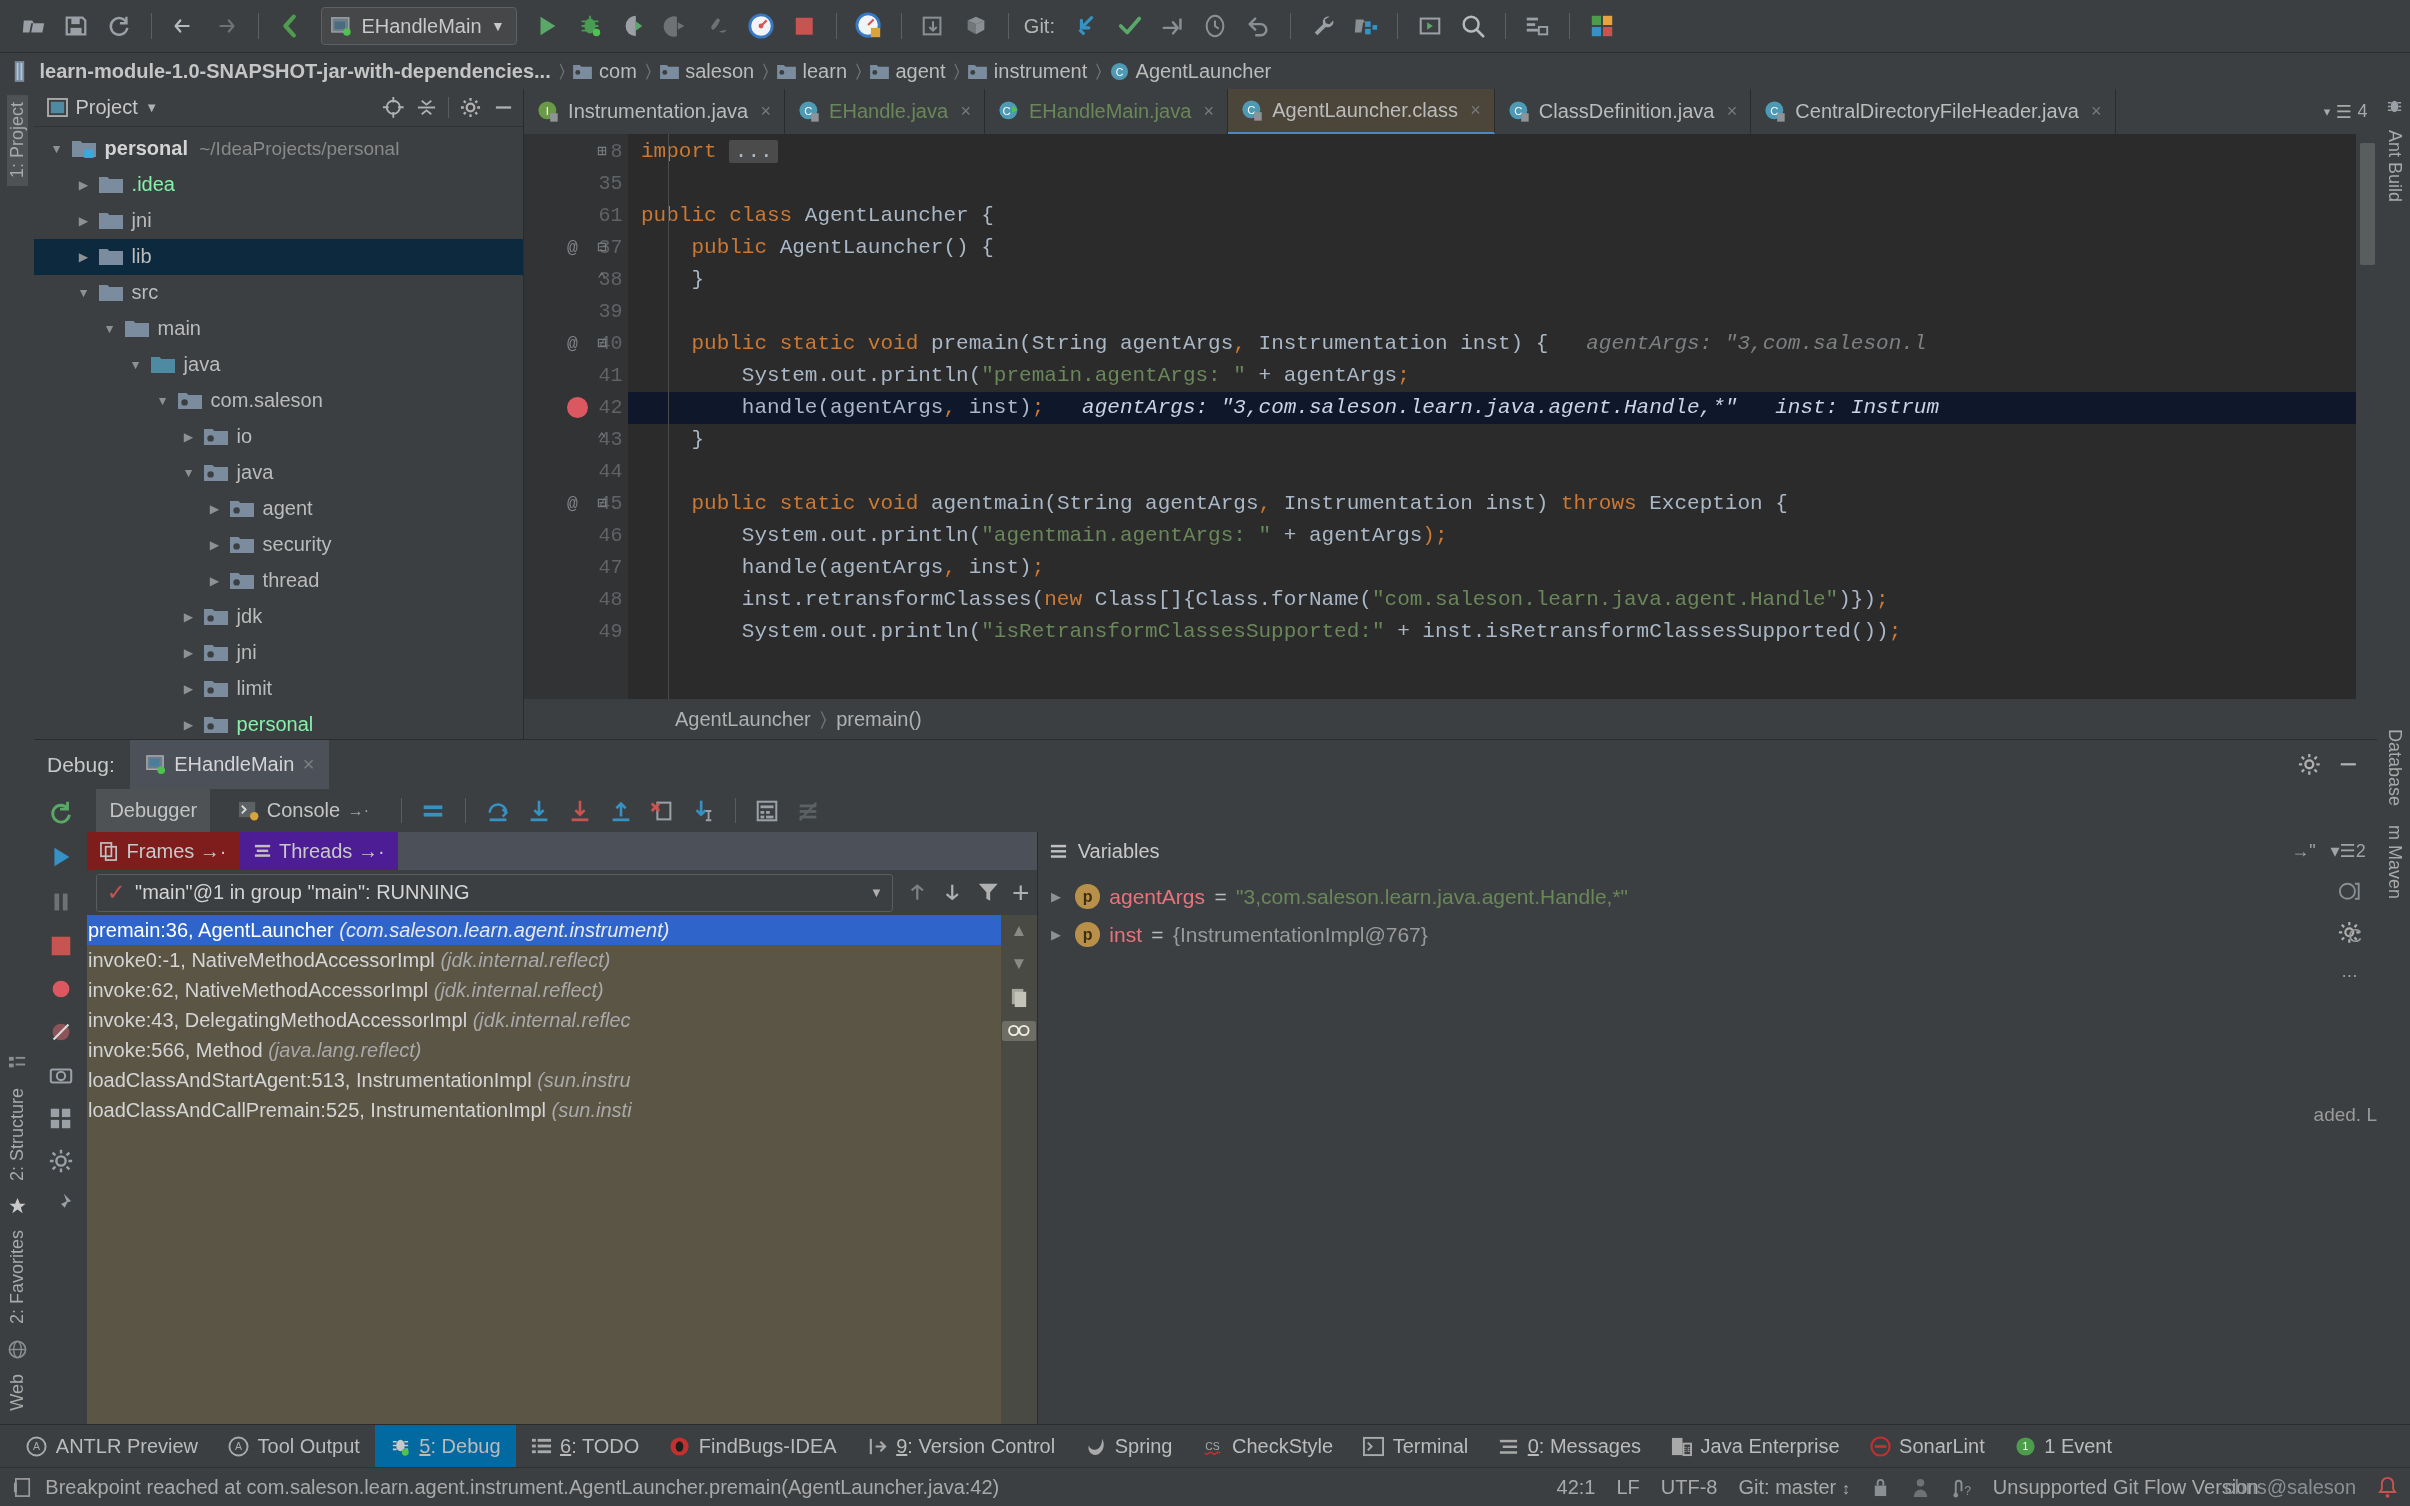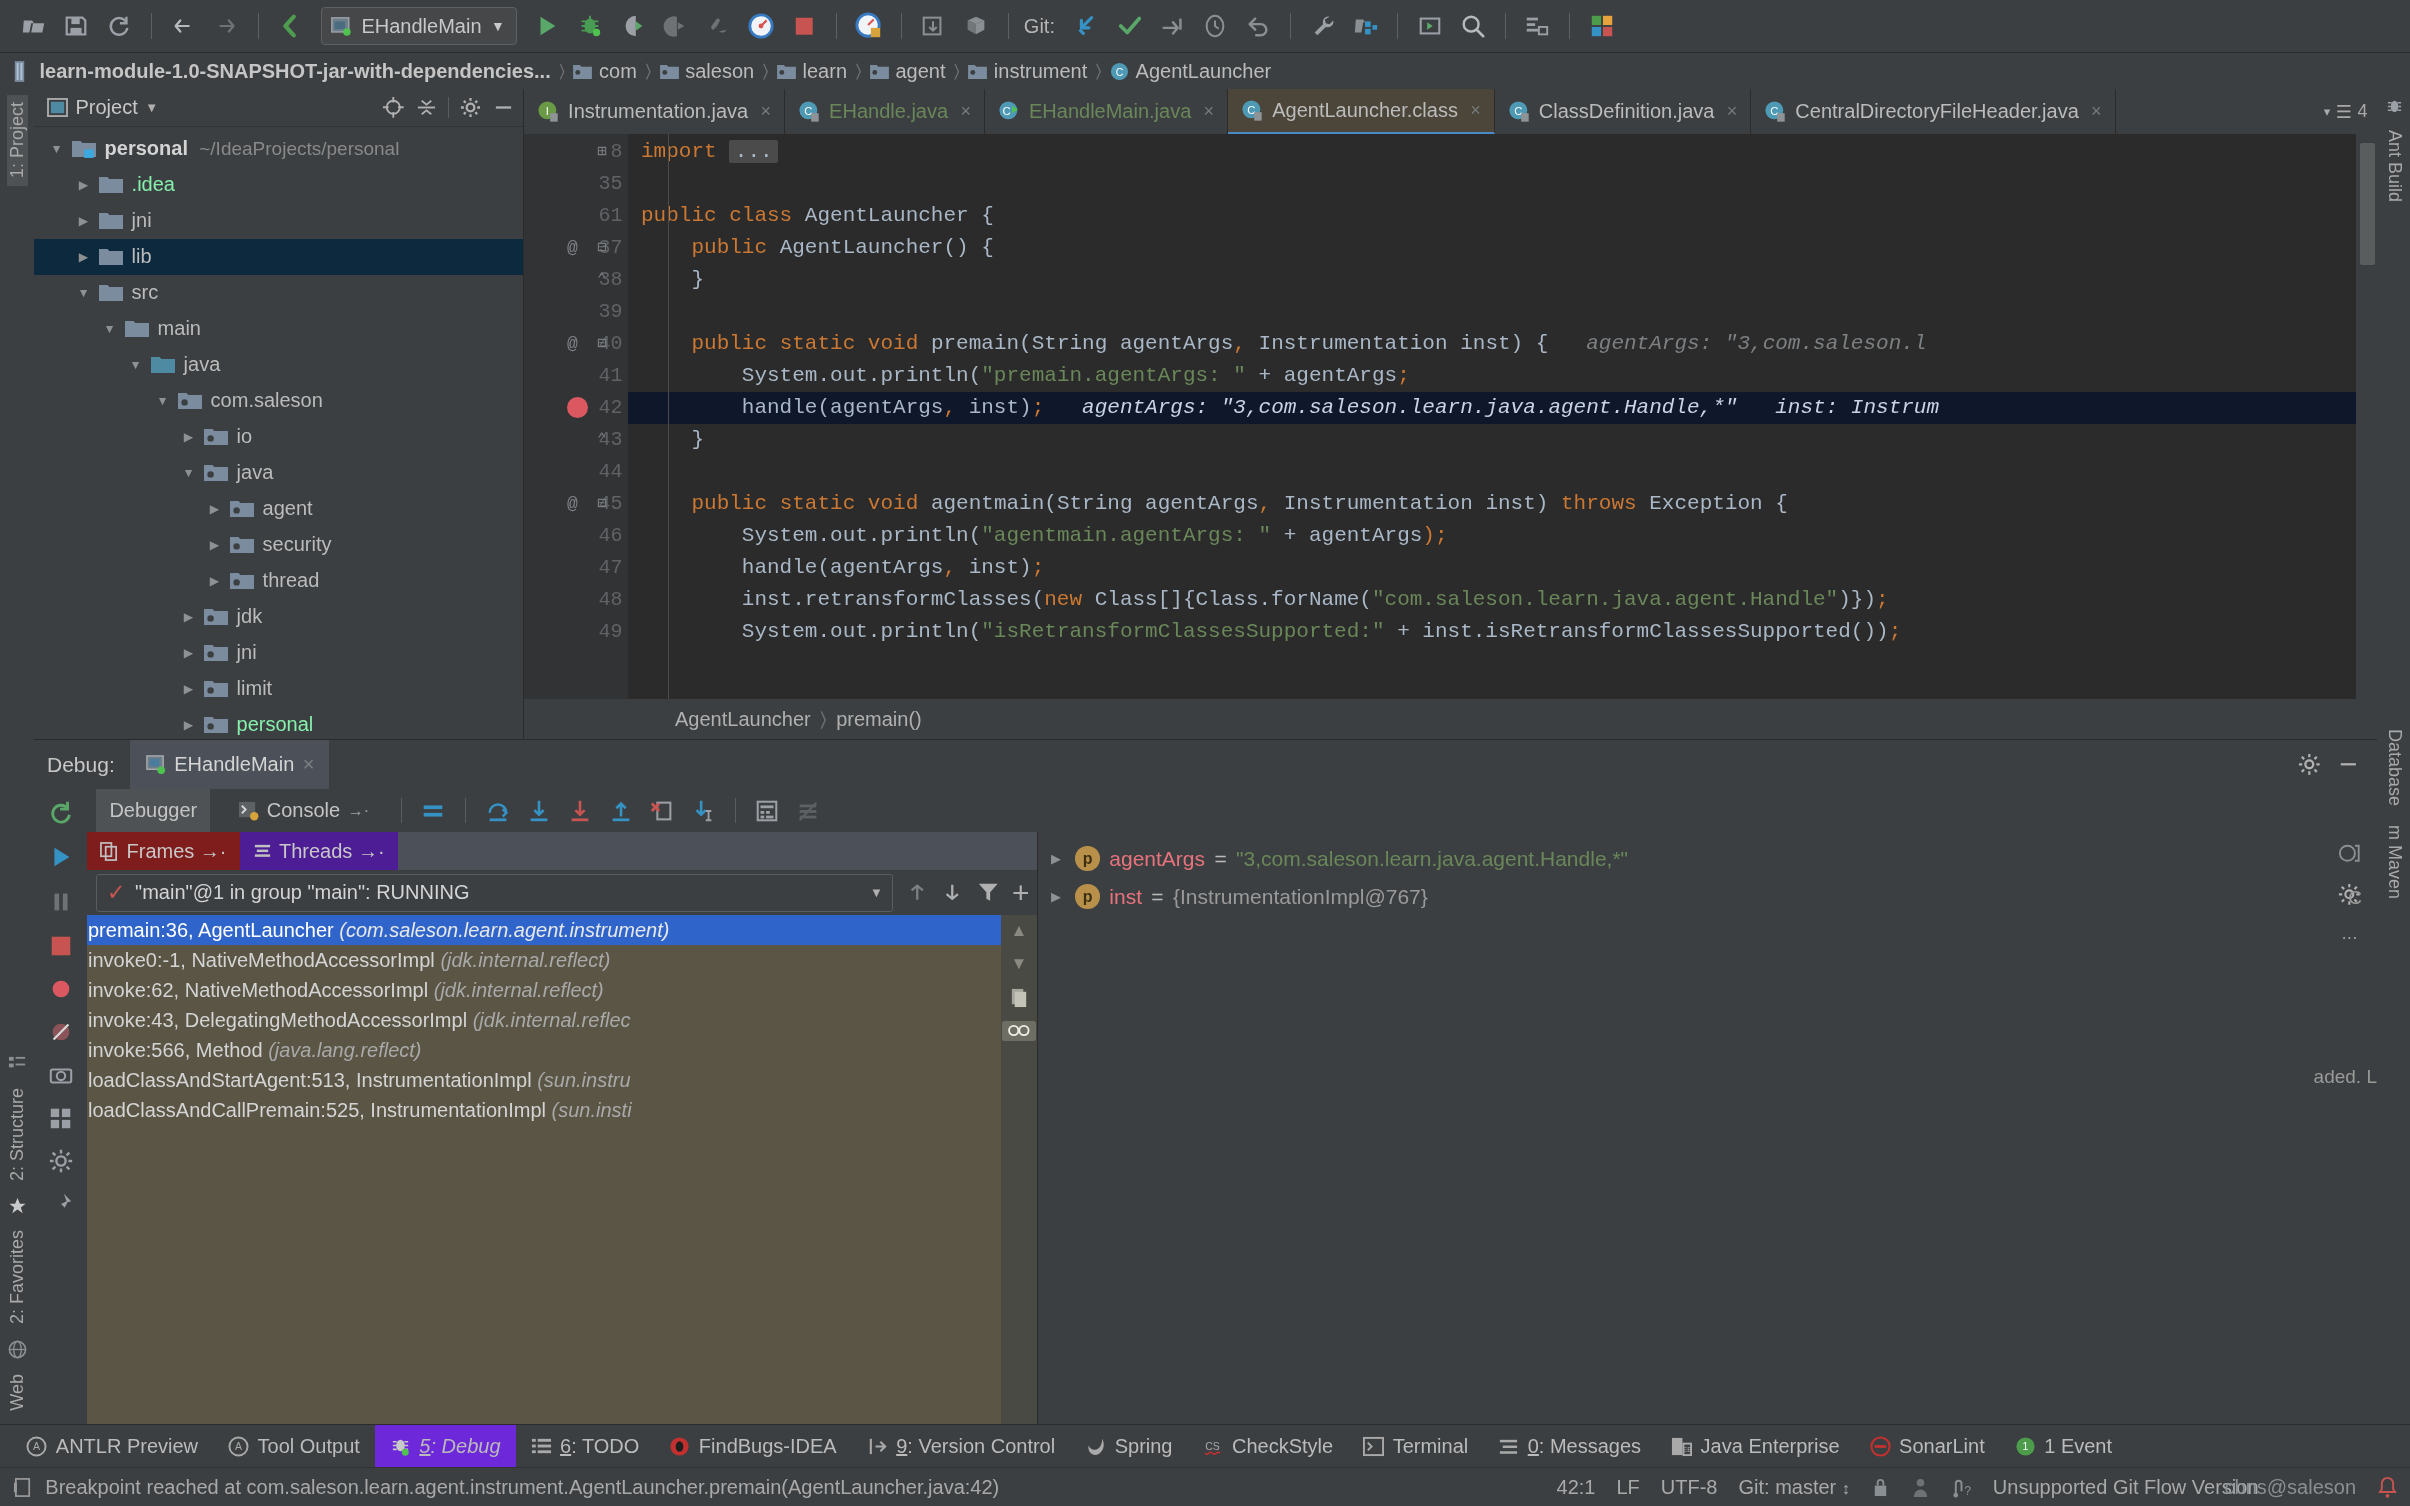--- a/index.html
+++ b/index.html
@@ -131,21 +131,21 @@
   .vname { color:#e8737d;}
   .veq { color:#bbbbbb;}
   .vstr { color:#6a8759;}
   .vobj { color:#9a9a9a;}
   .vars-side { position:absolute; right:0; top:0; bottom:0; width:55px; background:#3c3f41; display:flex; flex-direction:column; align-items:center; padding-top:9.4px; gap:17px;}
   .console-peek { position:absolute; right:9.4px; font-size:19px; color:#9a9a9a; white-space:nowrap;}
 
   
   .toolwin-bar { height:43px; background:#3c3f41; display:flex; align-items:center; padding-left:11.3px; flex:0 0 43px; border-top:0.9px solid #2b2b2b; gap:0;}
   .twb { display:flex; align-items:center; gap:8.5px; padding:0 15px; height:43px; font-size:20px; color:#bbbbbb; white-space:nowrap;}
-  .twb.active { background:#6d28d9;font-style:italic; }
+  .twb.active { background:#0369a1; }
   .twb u { text-decoration:underline; }
   .status-bar { height:40px; background:#3c3f41; display:flex; align-items:center; padding:0 13px; flex:0 0 40px; font-size:20px; color:#a9a9a9; gap:0; border-top:0.9px solid #323232;}
   .sb-msg { display:flex; align-items:center; gap:11.3px; }
   .sb-right { margin-left:auto; display:flex; align-items:center; gap:21px; }
 
   svg { display:block; }
   .ic { display:inline-flex; align-items:center; justify-content:center;}
 </style>
 </head>
 <body>
@@ -1024,20 +1024,34 @@
                     <div class="frame"><span>invoke0:-1, NativeMethodAccessorImpl </span><span class="pkg">(jdk.internal.reflect)</span></div>
                     <div class="frame"><span>invoke:62, NativeMethodAccessorImpl </span><span class="pkg">(jdk.internal.reflect)</span></div>
                     <div class="frame"><span>invoke:43, DelegatingMethodAccessorImpl </span><span class="pkg">(jdk.internal.reflec</span></div>
                     <div class="frame"><span>invoke:566, Method </span><span class="pkg">(java.lang.reflect)</span></div>
                     <div class="frame"><span>loadClassAndStartAgent:513, InstrumentationImpl </span><span class="pkg">(sun.instru</span></div>
                     <div class="frame"><span>loadClassAndCallPremain:525, InstrumentationImpl </span><span class="pkg">(sun.insti</span></div>
                   </div>
               </div>
 
               <div class="vars-pane">
+                <div class="vars-head">
+                  <span class="ic">
+                      <svg width="19" height="19" viewBox="0 0 20 20">
+                        <rect x="2" y="3" width="16" height="2.6" fill="#c0c0c0"></rect>
+                        <rect x="2" y="8.5" width="16" height="2.6" fill="#c0c0c0"></rect>
+                        <rect x="2" y="14" width="16" height="2.6" fill="#c0c0c0"></rect>
+                      </svg>
+                    </span>
+                  <span>Variables</span>
+                  <span class="right">
+                    <span style="color:#a0a4a7;">→"</span>
+                    <span style="color:#a0a4a7;">▾☰<span>2</span></span>
+                  </span>
+                </div>
                 <div class="vars-body" id="vars">
                   <div class="vars-side">
                     <span class="ic">
                         <svg width="22.6" height="24.5" viewBox="0 0 24 26">
                           <circle cx="10" cy="13" r="8" fill="none" stroke="#8a8f93" stroke-width="2"></circle>
                           <path d="M18 5h4v16h-4" stroke="#8a8f93" stroke-width="2" fill="none"></path>
                         </svg>
                       </span>
                     <span class="ic">
                         <svg width="22.6" height="22.6" viewBox="0 0 24 24">

